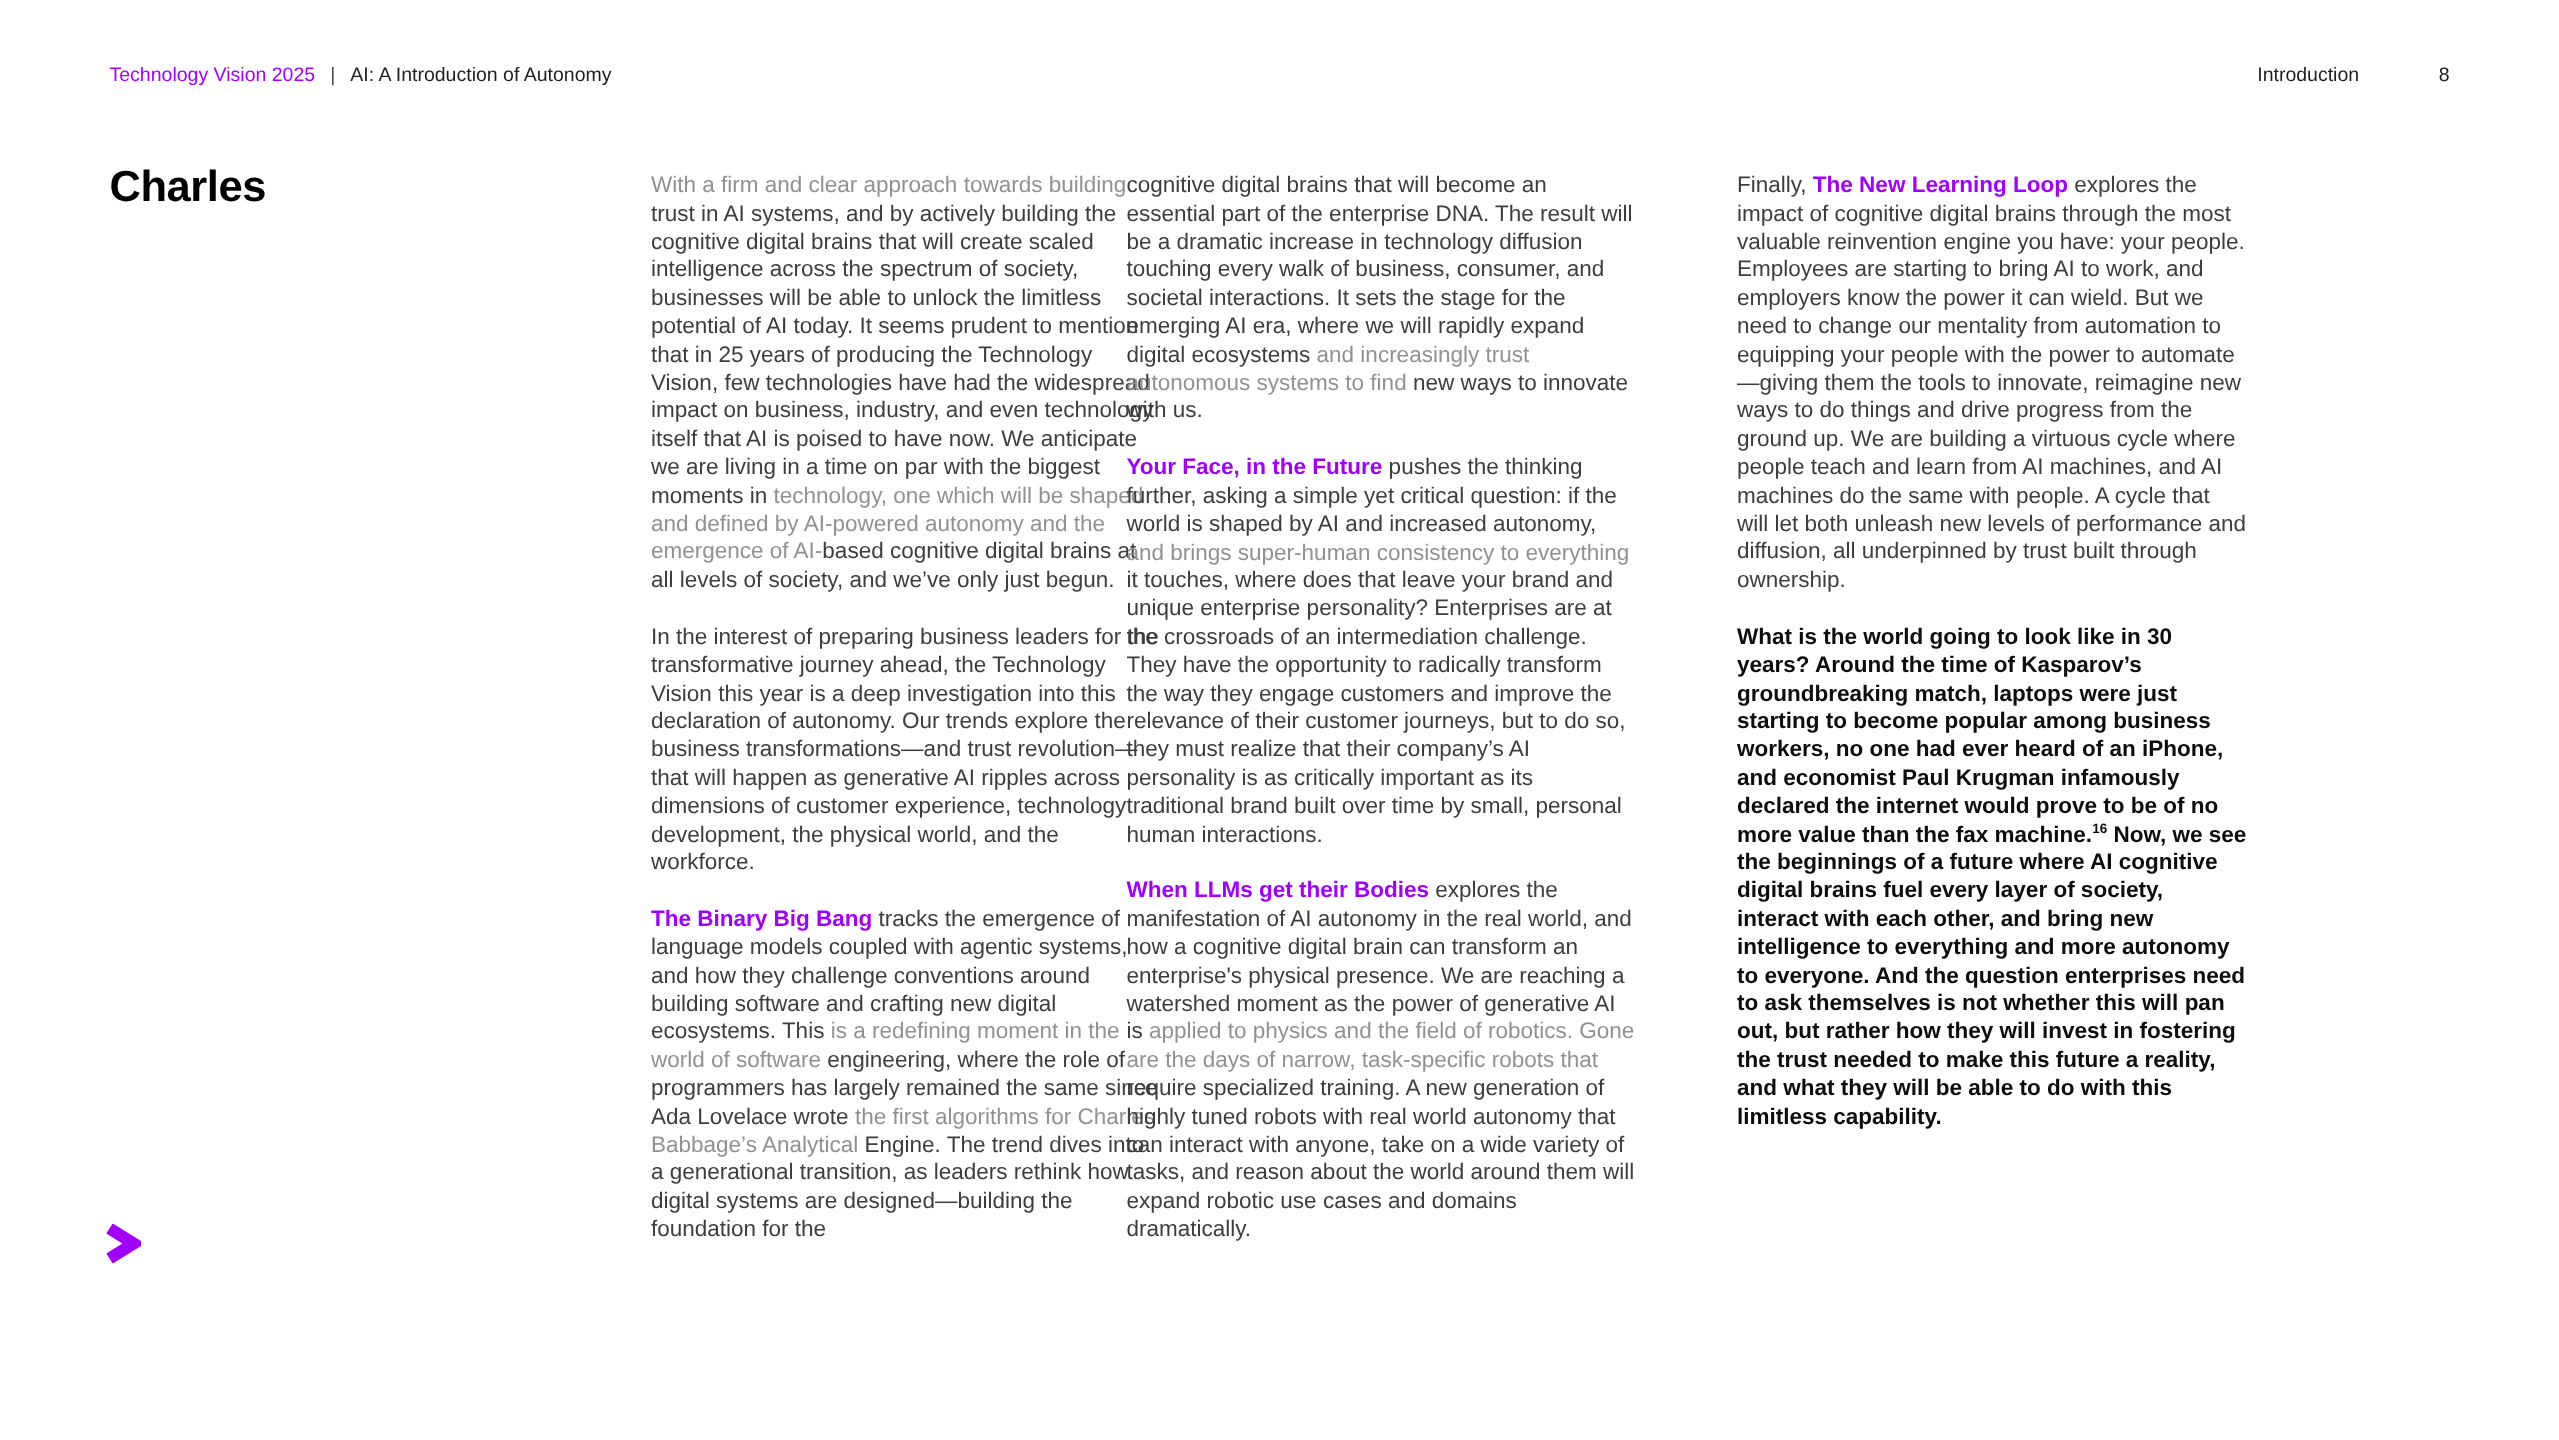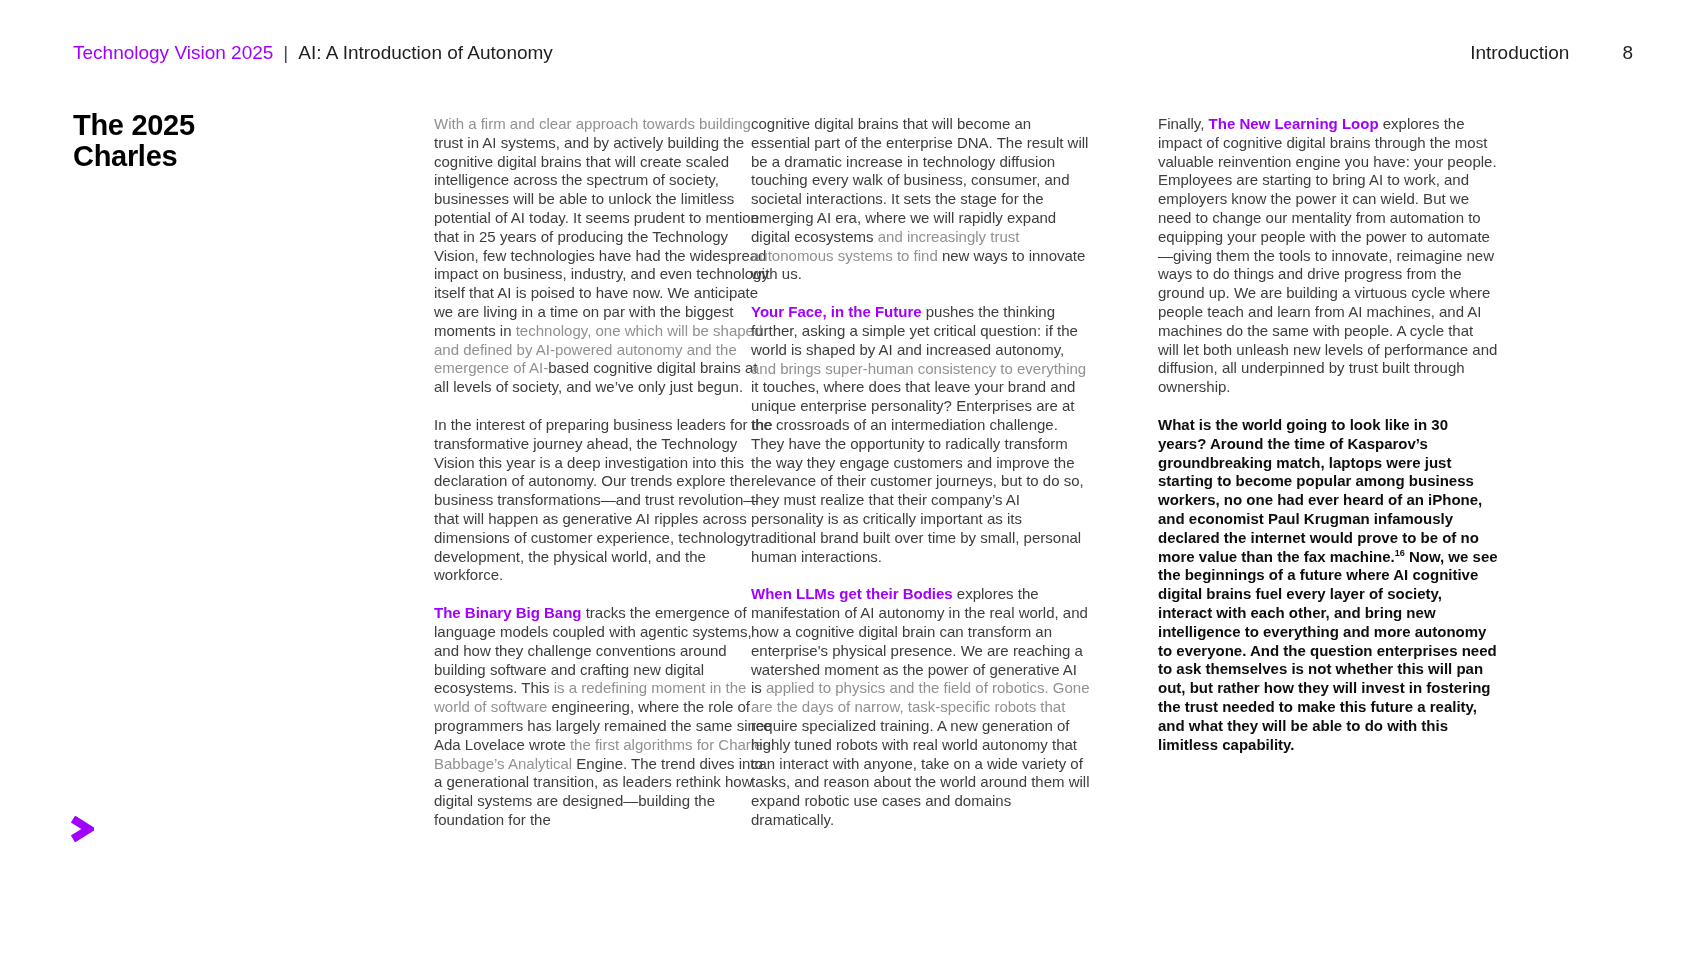--- a/index.html
+++ b/index.html
@@ -20,21 +20,21 @@
     overflow: hidden;
   }
   .header {
     position: absolute;
     top: 42px;
     left: 73px;
     right: 73px;
     display: flex;
     justify-content: space-between;
     align-items: baseline;
-    font-size: 19px;
+    font-size: 13px;
     color: #1f1f1f;
   }
   .header-left { display: flex; gap: 10px; align-items: baseline; }
   .doc-title { color: var(--accent); }
   .separator { color: #4a4a4a; }
   .header-right { display: flex; gap: 53px; align-items: baseline; }
   .page-title {
     position: absolute;
     left: 73px;
     top: 110px;
@@ -87,21 +87,20 @@
       <span class="separator">|</span>
       <span class="doc-subtitle">AI: A Introduction of Autonomy</span>
     </div>
     <div class="header-right">
       <span>Introduction</span>
       <span>8</span>
     </div>
   </div>
 
   <h1 class="page-title">
-    <span>The 2025</span>
     <span>Charles</span>
   </h1>
 
   <div class="col col-1">
       <p><span class="run-faded">With a firm and clear approach towards building </span><span class="run-normal">trust in AI systems, and by actively building the cognitive digital brains that will create scaled intelligence across the spectrum of society, businesses will be able to unlock the limitless potential of AI today. It seems prudent to mention that in 25 years of producing the Technology Vision, few technologies have had the widespread impact on business, industry, and even technology itself that AI is poised to have now. We anticipate we are living in a time on par with the biggest moments in </span><span class="run-faded">technology, one which will be shaped and defined by AI-powered autonomy and the emergence of AI-</span><span class="run-normal">based cognitive digital brains at all levels of society, and we’ve only just begun.</span></p>
       <p><span class="run-normal">In the interest of preparing business leaders for the transformative journey ahead, the Technology Vision this year is a deep investigation into this declaration of autonomy. Our trends explore the business transformations—and trust revolution—that will happen as generative AI ripples across dimensions of customer experience, technology development, the physical world, and the workforce.</span></p>
       <p><span class="run-trend">The Binary Big Bang</span><span class="run-normal"> tracks the emergence of language models coupled with agentic systems, and how they challenge conventions around building software and crafting new digital ecosystems. This </span><span class="run-faded">is a redefining moment in the world of software </span><span class="run-normal">engineering, where the role of programmers has largely remained the same since Ada Lovelace wrote </span><span class="run-faded">the first algorithms for Charles Babbage’s Analytical </span><span class="run-normal">Engine. The trend dives into a generational transition, as leaders rethink how digital systems are designed—building the foundation for the</span></p>
     </div>
   <div class="col col-2">
       <p><span class="run-normal">cognitive digital brains that will become an essential part of the enterprise DNA. The result will be a dramatic increase in technology diffusion touching every walk of business, consumer, and societal interactions. It sets the stage for the emerging AI era, where we will rapidly expand digital ecosystems </span><span class="run-faded">and increasingly trust autonomous systems to find </span><span class="run-normal">new ways to innovate with us.</span></p>

